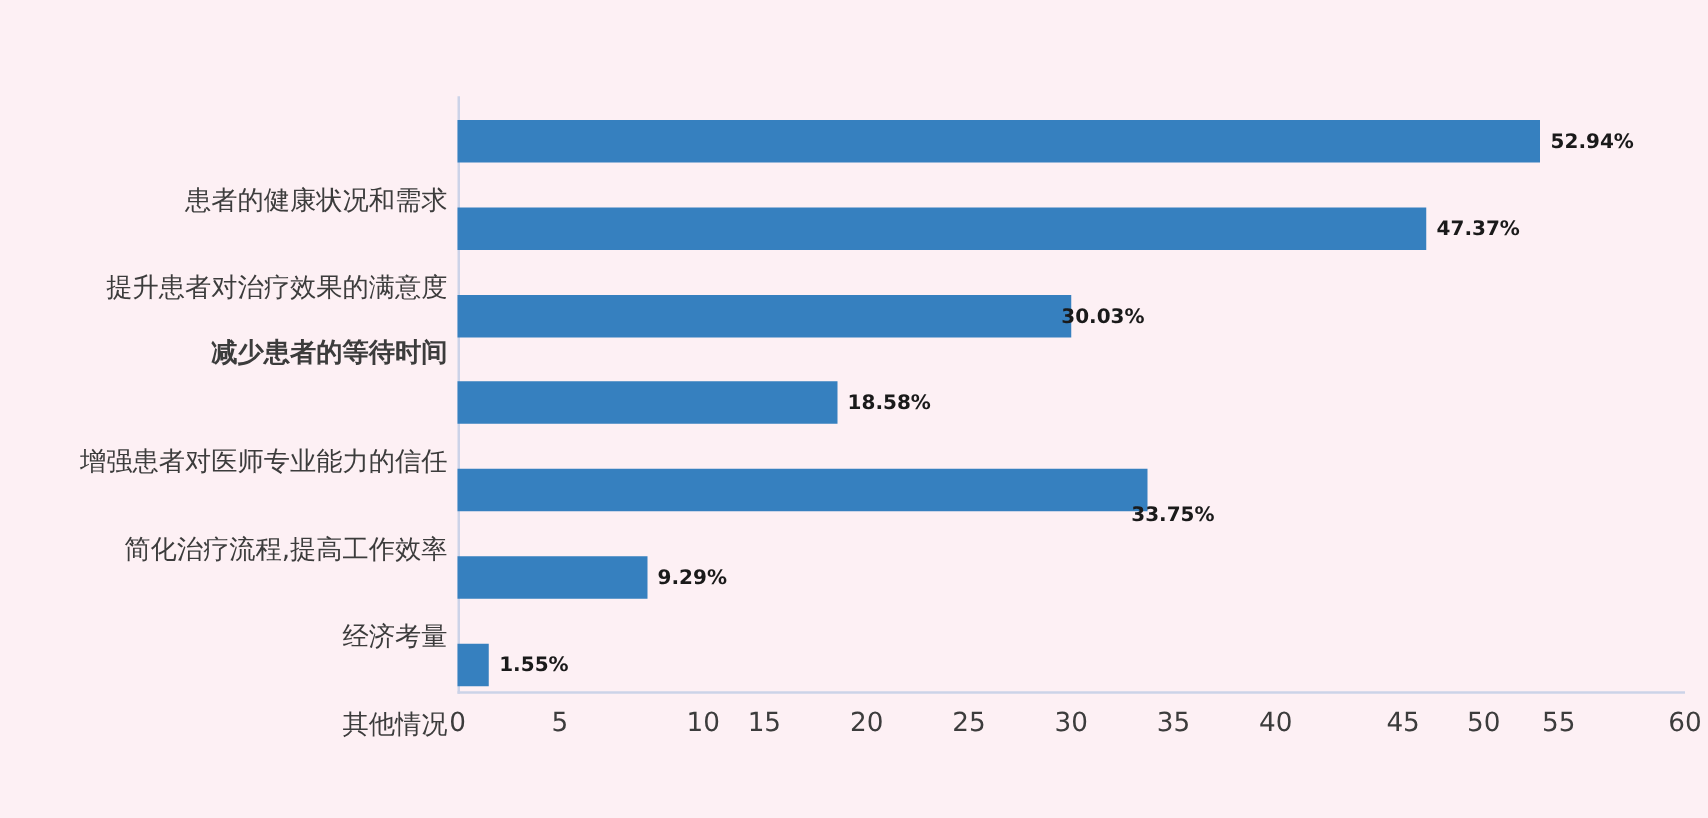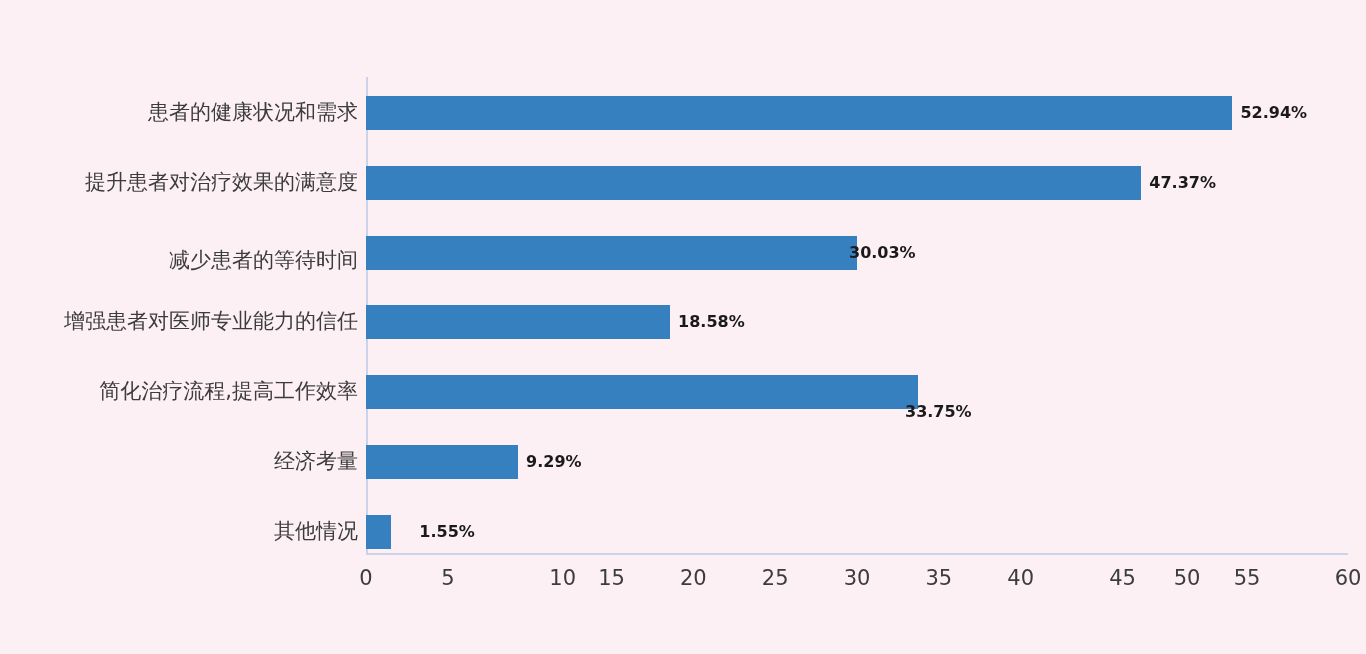--- a/index.html
+++ b/index.html
@@ -26,20 +26,21 @@
   
   .cat-label {
     position: absolute;
     right: 1018px;           
     text-align: right;
     color: #3c3c3c;
     font-size: 21px;
     line-height: 1;
     white-space: nowrap;
     font-family: "DejaVu Sans", "Liberation Sans", sans-serif;
+    margin-top: 48px;
   }
 
   
   .plot-area {
     position: absolute;
     left: 366px;
     top: 77px;
     width: 982px;
     height: 478px;
   }
@@ -105,28 +106,28 @@
         <div class="bar-value" style="top: 88.8px; left: 783.289px;">47.37%</div>
         <div class="bar" style="top: 158.6px; width: 491.491px;"></div>
         <div class="bar-value" style="top: 158.6px; left: 483px;">30.03%</div>
         <div class="bar" style="top: 228.4px; width: 304.093px;"></div>
         <div class="bar-value" style="top: 228.4px; left: 312.093px;">18.58%</div>
         <div class="bar" style="top: 298.2px; width: 552.375px;"></div>
         <div class="bar-value" style="top: 298.2px; left: 539px; margin-top: 20px;">33.75%</div>
         <div class="bar" style="top: 368px; width: 152.046px;"></div>
         <div class="bar-value" style="top: 368px; left: 160.046px;">9.29%</div>
         <div class="bar" style="top: 437.8px; width: 25.3683px;"></div>
-        <div class="bar-value" style="top: 437.8px; left: 33.3683px; margin-left: 20px;">1.55%</div>
+        <div class="bar-value" style="top: 437.8px; left: 33.3683px;">1.55%</div>
       </div>
   </div>
 
   <div id="labels-layer">
       <div class="cat-label" style="top: 102px; right: 1008px;">患者的健康状况和需求</div>
       <div class="cat-label" style="top: 171.8px; right: 1008px;">提升患者对治疗效果的满意度</div>
-      <div class="cat-label" style="top: 250px; right: 1008px;">减少患者的等待时间</div>
+      <div class="cat-label" style="top: 224px; right: 1008px; font-weight: bold;">减少患者的等待时间</div>
       <div class="cat-label" style="top: 311.4px; right: 1008px;">增强患者对医师专业能力的信任</div>
       <div class="cat-label" style="top: 381.2px; right: 1008px;">简化治疗流程,提高工作效率</div>
       <div class="cat-label" style="top: 451px; right: 1008px;">经济考量</div>
       <div class="cat-label" style="top: 520.8px; right: 1008px;">其他情况</div>
     </div>
   <div id="ticks-layer">
       <div class="tick-label" style="left: 366px;">0</div>
       <div class="tick-label" style="left: 447.833px;">5</div>
       <div class="tick-label" style="left: 529.667px; margin-left: 33px;">10</div>
       <div class="tick-label" style="left: 611.5px;">15</div>

